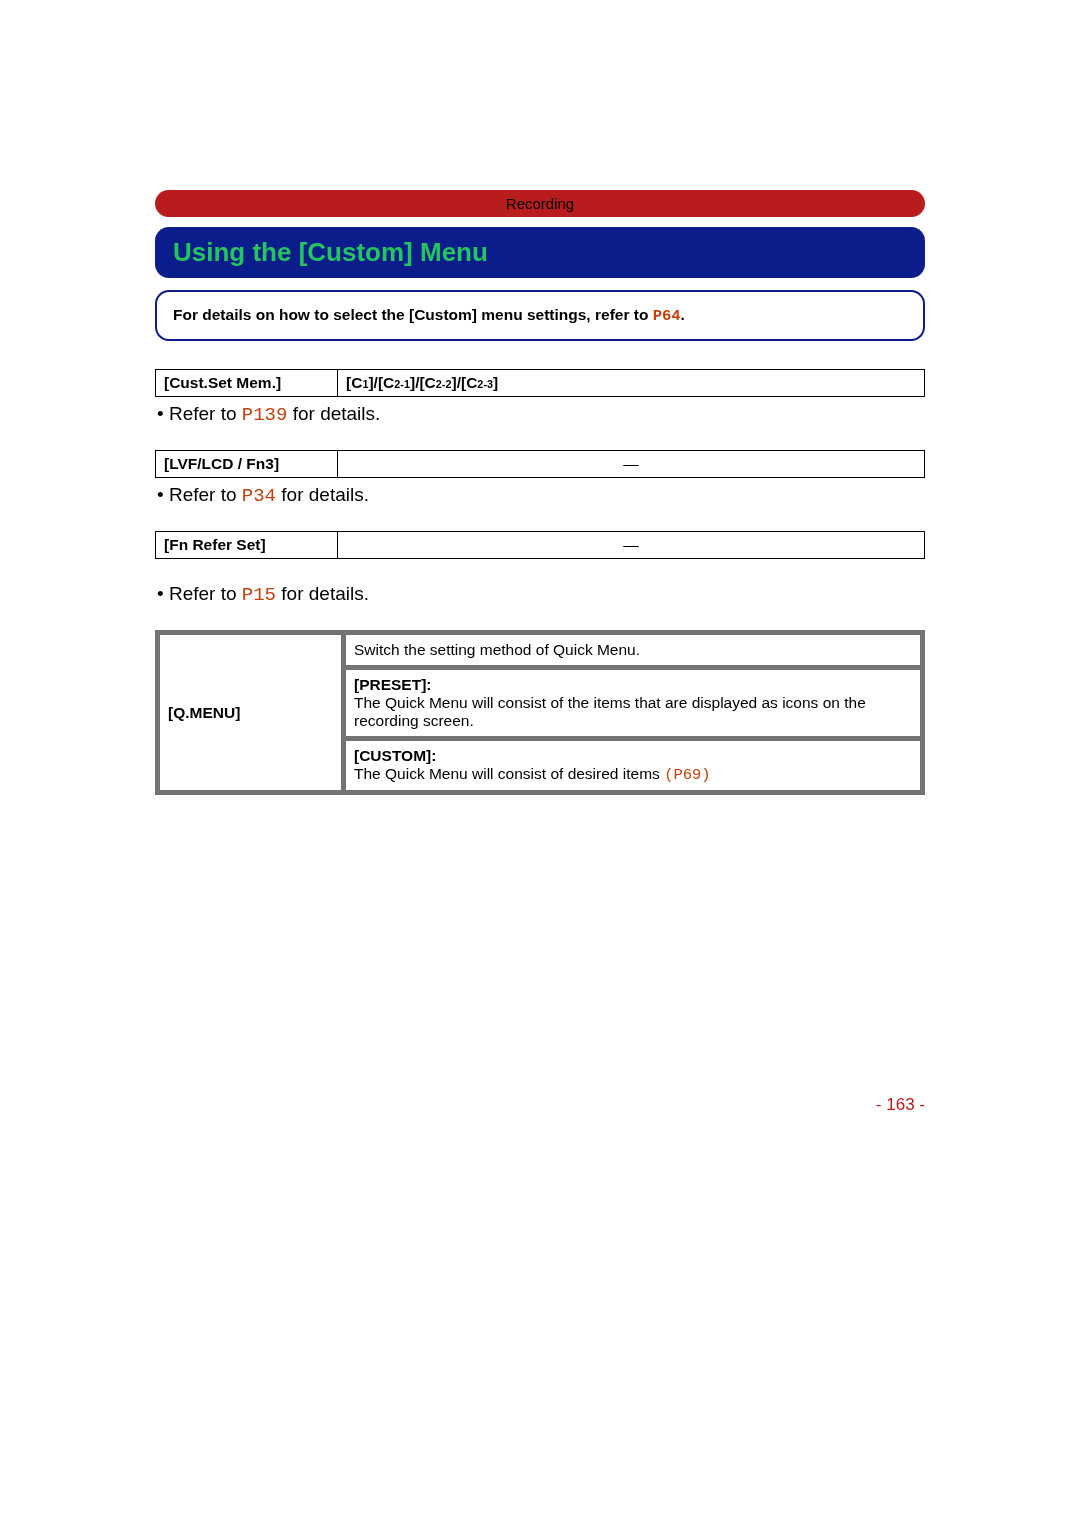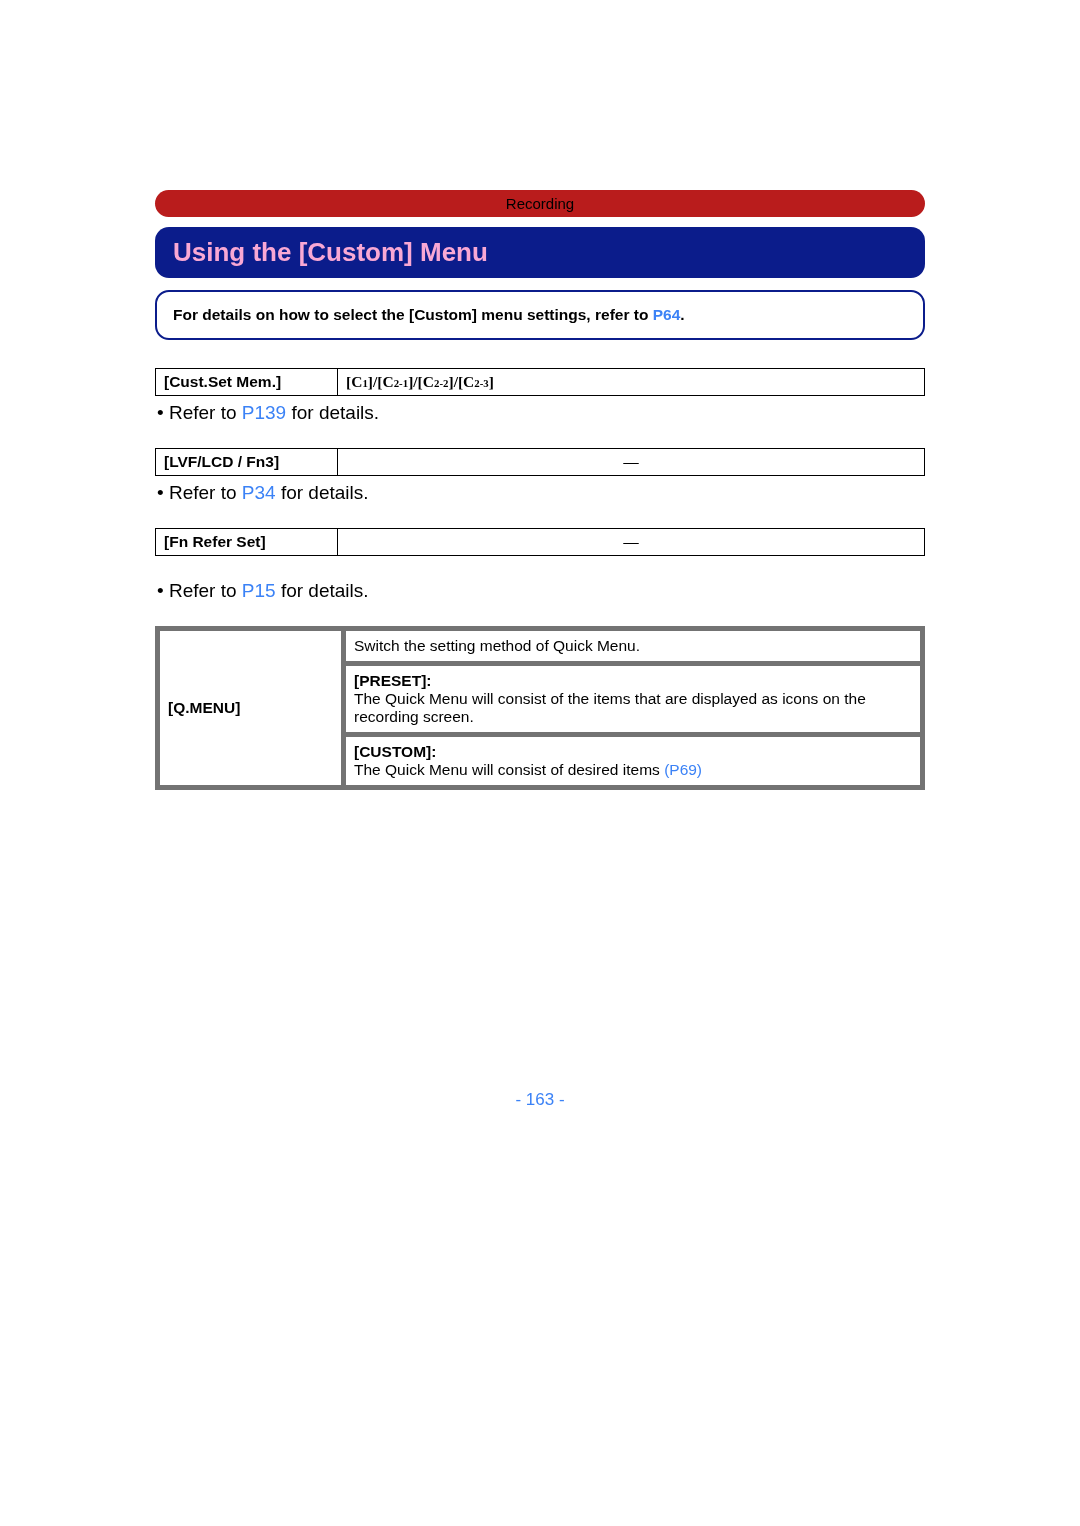--- a/index.html
+++ b/index.html
@@ -20,37 +20,38 @@
   .header-bar {
     background: #b91c1c;
     border-radius: 14px;
     text-align: center;
     font-size: 15px;
     padding: 5px 0;
     margin-bottom: 10px;
   }
   .title-bar {
     background: #0b1c8b;
-    color: #f9a8d4;
+    color: #22c55e;
     font-size: 26px;
     font-weight: bold;
     padding: 10px 18px;
     border-radius: 14px;
     margin-bottom: 12px;
   }
   .note-box {
     border: 2px solid #0b1c8b;
     border-radius: 14px;
     padding: 14px 16px;
     font-weight: bold;
     font-size: 15.5px;
     margin-bottom: 28px;
   }
   .link {
-    color: #3b82f6;
+    color: #c2410c;
+    font-family: Liberation Mono, monospace;
   }
   .section {
     margin-bottom: 24px;
   }
   table.opt {
     width: 100%;
     border-collapse: collapse;
     margin-bottom: 6px;
   }
   table.opt td, table.opt th {
@@ -65,21 +66,21 @@
     width: 165px;
   }
   table.opt .dash-cell {
     text-align: center;
   }
   .refer {
     font-size: 19px;
     padding-left: 2px;
   }
   .glyph {
-    font-family: Liberation Serif, serif;
+    font-family: Liberation Sans, sans-serif;
     font-weight: bold;
   }
   .glyph .sub {
     font-size: 0.7em;
     font-weight: bold;
   }
   table.big {
     width: 100%;
     border-collapse: collapse;
   }
@@ -87,22 +88,22 @@
     border: 5px solid #737373;
     padding: 6px 8px;
     font-size: 15.5px;
     vertical-align: middle;
   }
   table.big .label-cell {
     font-weight: bold;
     width: 165px;
   }
   .page-num {
-    text-align: center;
-    color: #3b82f6;
+    text-align: right;
+    color: #b91c1c;
     font-size: 17px;
     margin-top: 300px;
   }
   .nowrap { white-space: nowrap; }
 </style>
 </head>
 <body>
 
 <div class="page">
 

